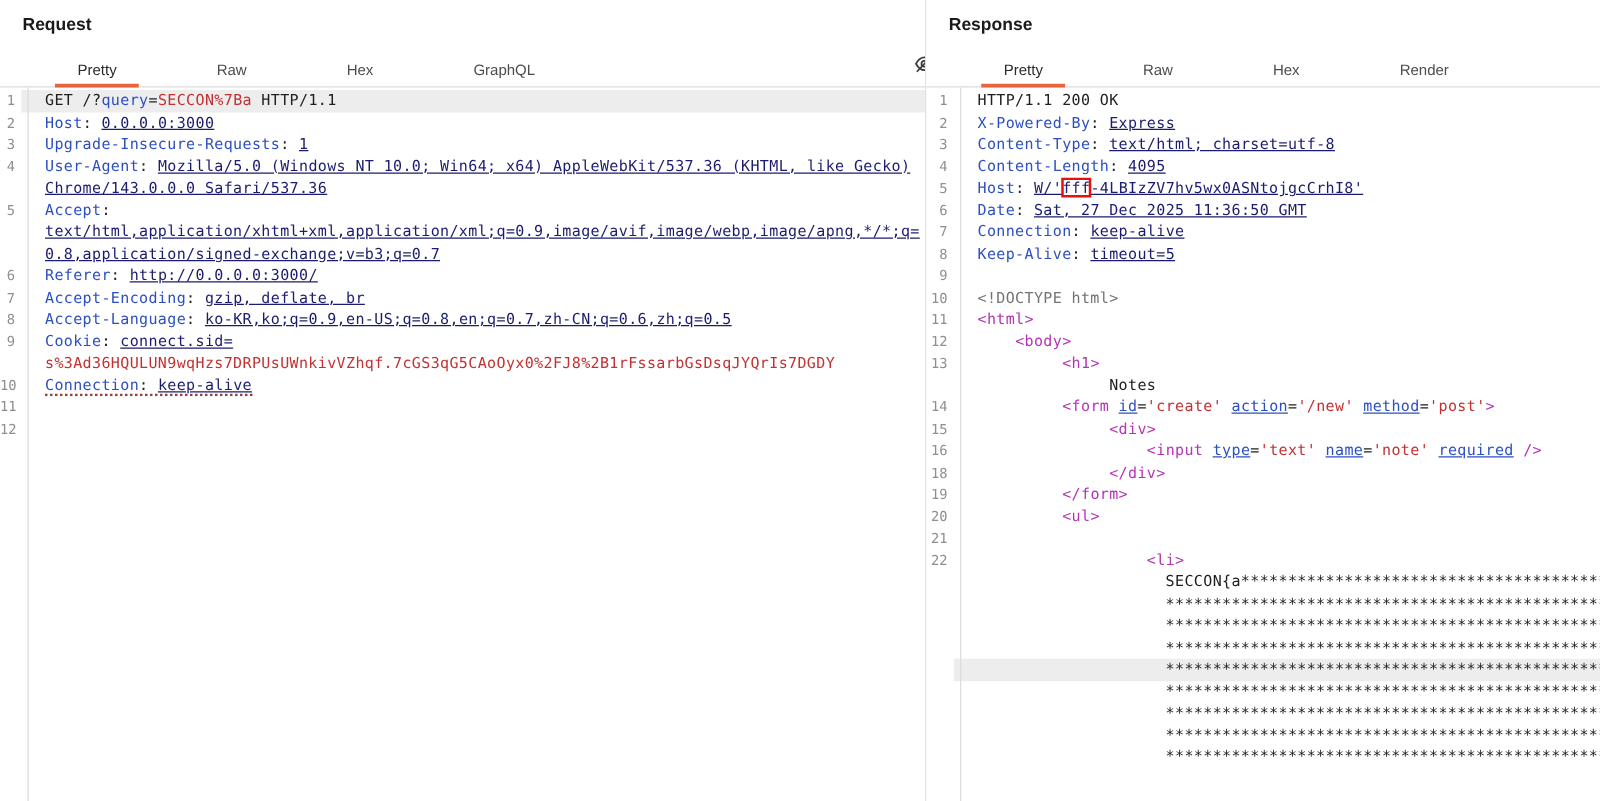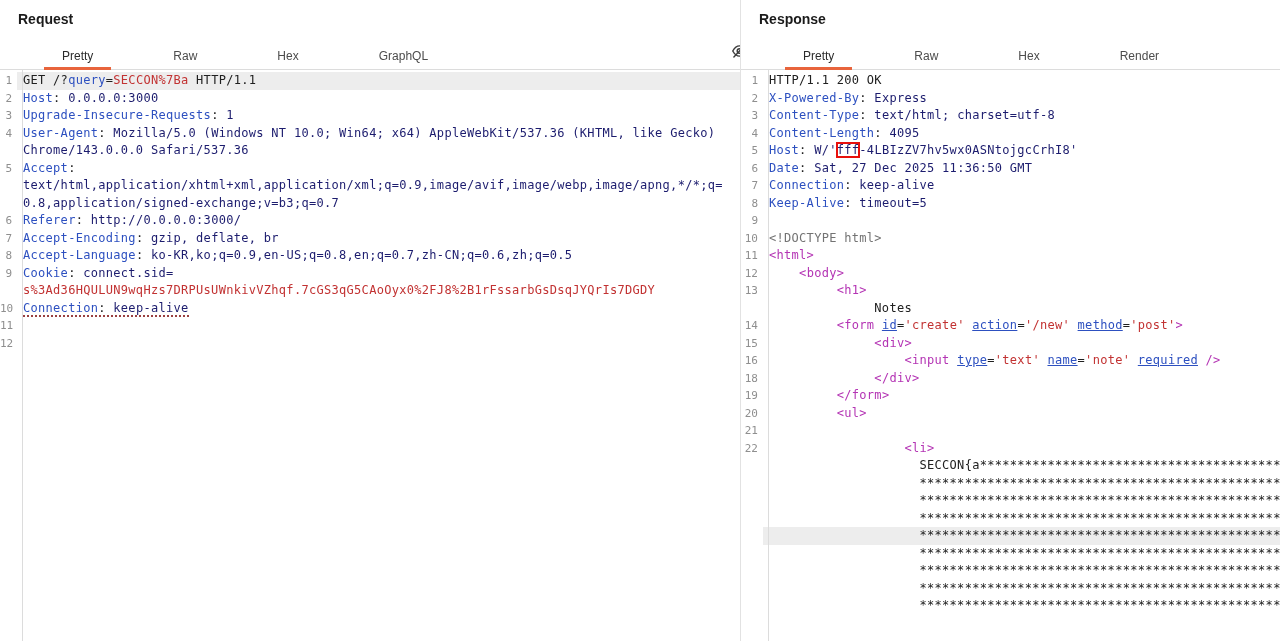--- a/index.html
+++ b/index.html
@@ -17,27 +17,27 @@
   .wrap-btn { width:26px; height:21px; background:#3d72cc; border-radius:5px; }
   .nl-label { font:bold 12px "DejaVu Sans Mono", monospace; color:#303030; letter-spacing:0; }
   .code { position:absolute; top:70px; left:0; right:0; bottom:0; overflow:hidden; padding-top:2px; }
   .gutterline { position:absolute; top:0; bottom:0; width:1px; background:#dcdcdc; }
   .panel-request  .gutterline { left:22px; }
   .panel-response .gutterline { left:27px; }
   .row { display:flex; height:17.5px; line-height:17.5px; }
   .ln { font:11px/17.5px "DejaVu Sans Mono", monospace; color:#8f8f8f; text-align:right; flex:none; }
   .panel-request  .ln { width:17px; padding-right:5px; }
   .panel-response .ln { width:22px; padding-right:5px; }
-  .ct { flex:1; padding-left:6px; white-space:pre; overflow:hidden;
+  .ct { flex:1; padding-left:19px; white-space:pre; overflow:hidden;
         font:12px/17.5px "DejaVu Sans Mono", monospace; letter-spacing:0.3px; color:#202020; }
   .row.hl .ct { background:#ededed; }
   .dotted-wrap { border-bottom:2px dotted #9a4040; }
   .c-p { color:#202020; }
   .c-h { color:#2d50c0; }
-  .c-v { color:#1c1c6e; }
+  .c-v { color:#1c1c6e;text-decoration:underline; }
   .c-r { color:#c23232; }
   .c-t { color:#b434b4; }
   .c-a { color:#2d50c0;text-decoration:underline; }
   .c-g { color:#737373; }
   .c-box { color:#1c1c6e; outline:2px solid #e8100c; outline-offset:-1px;margin-top:44px; }
 </style>
 </head>
 <body>
 
 <div class="panel panel-request">

